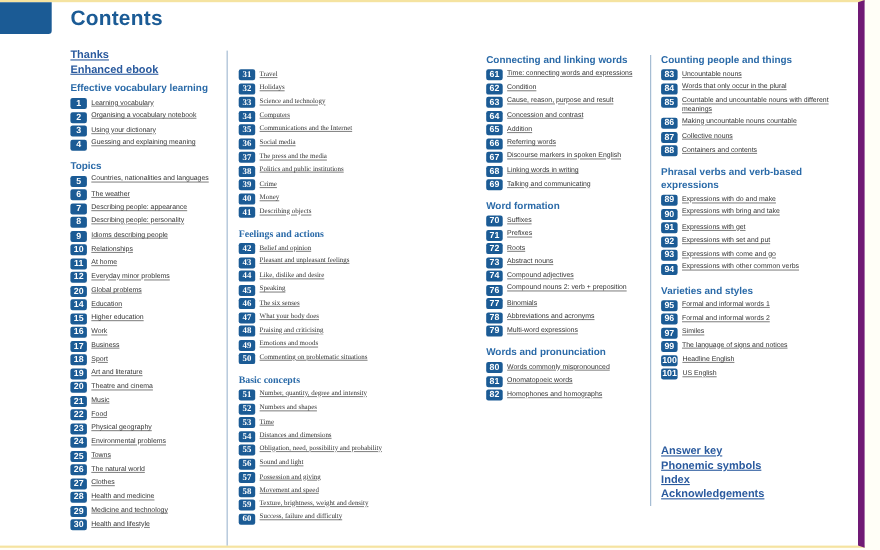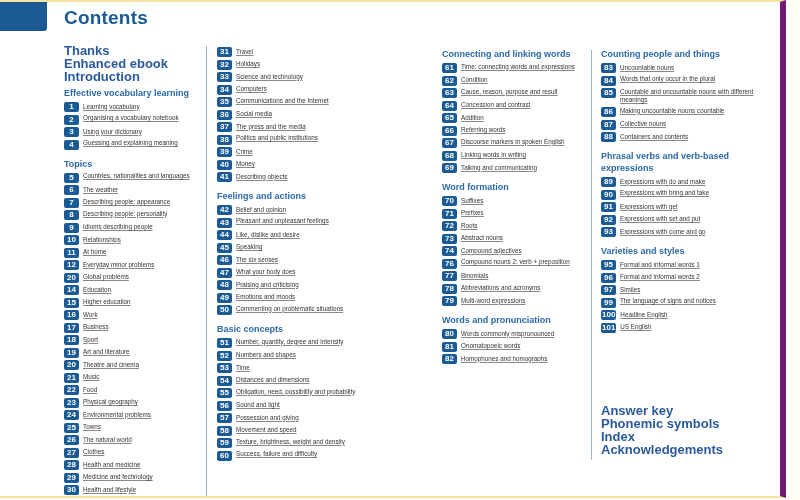--- a/index.html
+++ b/index.html
@@ -12,21 +12,21 @@
   .page {
     position: absolute; top: 0; height: 498px; background: #fff;
     box-sizing: border-box;
   }
   #page-left { left: 0; width: 394px; border-top: 2px solid #f5e3a0; border-right: 2px solid #f6dc8c; border-bottom: 2px solid #f5e3a0; }
   #page-right { left: 380px; width: 406px; border-top: 2px solid #f5e3a0; border-right: 6px solid #701a75; border-bottom: 2px solid #f5e3a0; }
   .tab-block { position: absolute; left: 0; top: 0; width: 47px; height: 29px; background: #1b5b95; border-radius: 0 0 3px 0; }
   .title { position: absolute; left: 64px; top: 5px; font-size: 19px; font-weight: bold; color: #1b5b95; letter-spacing: 0.2px; }
   .col { position: absolute; }
   .vline { position: absolute; width: 1px; background: #9db6cf; }
-  .link-big { display: block; font-size: 13px; font-weight: bold; color: #2a5a9e; line-height: 13px; }
+  .link-big { display: block; font-size: 10px; font-weight: bold; color: #2a5a9e; text-decoration: underline; line-height: 13px; }
   .heading { font-size: 9px; font-weight: bold; color: #2a6aa8; line-height: 12px; margin-bottom: 2px; }
   .item { display: flex; align-items: flex-start; margin-bottom: 1.5px; }
   .badge {
     flex: 0 0 auto; min-width: 13px; height: 10px; padding: 0 1px;
     background: #1b5b95; color: #fff; font-size: 8px; font-weight: bold;
     border-radius: 2px; text-align: center; line-height: 10.5px; margin-right: 4px; margin-top: 1px;
   }
   .label { font-size: 6.3px; line-height: 8.5px; color: #333; text-decoration: underline; text-decoration-color: #888; padding-top: 0.5px; }
   .single .label { padding-top: 1.5px; }
   .section { margin-bottom: 8px; }
@@ -35,21 +35,20 @@
 <body>
 
 <div class="page" id="page-left">
   <div class="tab-block"></div>
   <div class="title">Contents</div>
 
   <div class="col" id="col0" style="left:64px; top:42px; width:140px;">
     <div class="section" style="margin-bottom:4px;">
       <a class="link-big">Thanks</a>
       <a class="link-big">Enhanced ebook</a>
-      <a class="link-big">Introduction</a>
     </div>
   <div class="section">
         <div class="heading">Effective vocabulary learning</div>
         <div class="item single">
           <span class="badge">1</span>
           <span class="label">Learning vocabulary</span>
         </div>
         <div class="item">
           <span class="badge">2</span>
           <span class="label">Organising a vocabulary notebook</span>
@@ -166,21 +165,21 @@
           <span class="label">Medicine and technology</span>
         </div>
         <div class="item single">
           <span class="badge">30</span>
           <span class="label">Health and lifestyle</span>
         </div>
       </div>
     </div>
 
   <div class="vline" style="left:206px; top:44px; height:450px;"></div>
-  <div class="col" id="col1" style="left:217px; top:44px; width:150px;">
+  <div class="col" id="col1" style="left:217px; top:60px; width:150px;font-family:Liberation Serif, serif;">
       <div class="section">
         <div class="item single">
           <span class="badge">31</span>
           <span class="label">Travel</span>
         </div>
         <div class="item single">
           <span class="badge">32</span>
           <span class="label">Holidays</span>
         </div>
         <div class="item single">
@@ -444,20 +443,24 @@
           <span class="badge">91</span>
           <span class="label">Expressions with get</span>
         </div>
         <div class="item single">
           <span class="badge">92</span>
           <span class="label">Expressions with set and put</span>
         </div>
         <div class="item single">
           <span class="badge">93</span>
           <span class="label">Expressions with come and go</span>
+        </div>
+        <div class="item">
+          <span class="badge">94</span>
+          <span class="label">Expressions with other common verbs</span>
         </div>
       </div>
       <div class="section">
         <div class="heading">Varieties and styles</div>
         <div class="item single">
           <span class="badge">95</span>
           <span class="label">Formal and informal words 1</span>
         </div>
         <div class="item single">
           <span class="badge">96</span>

